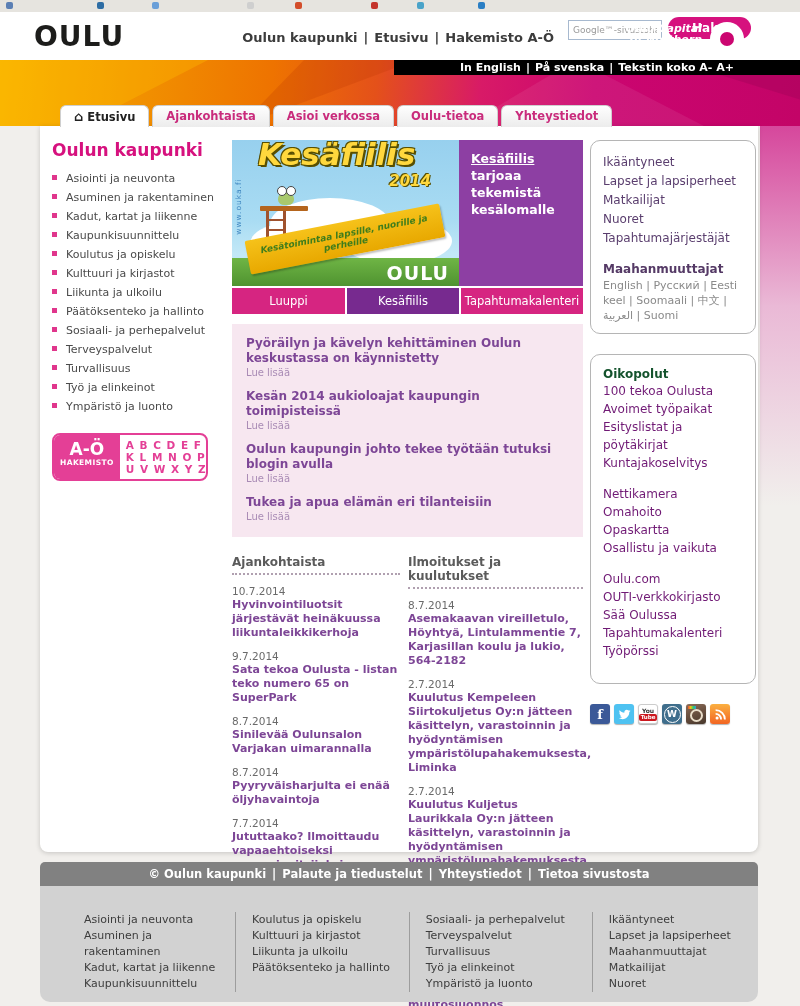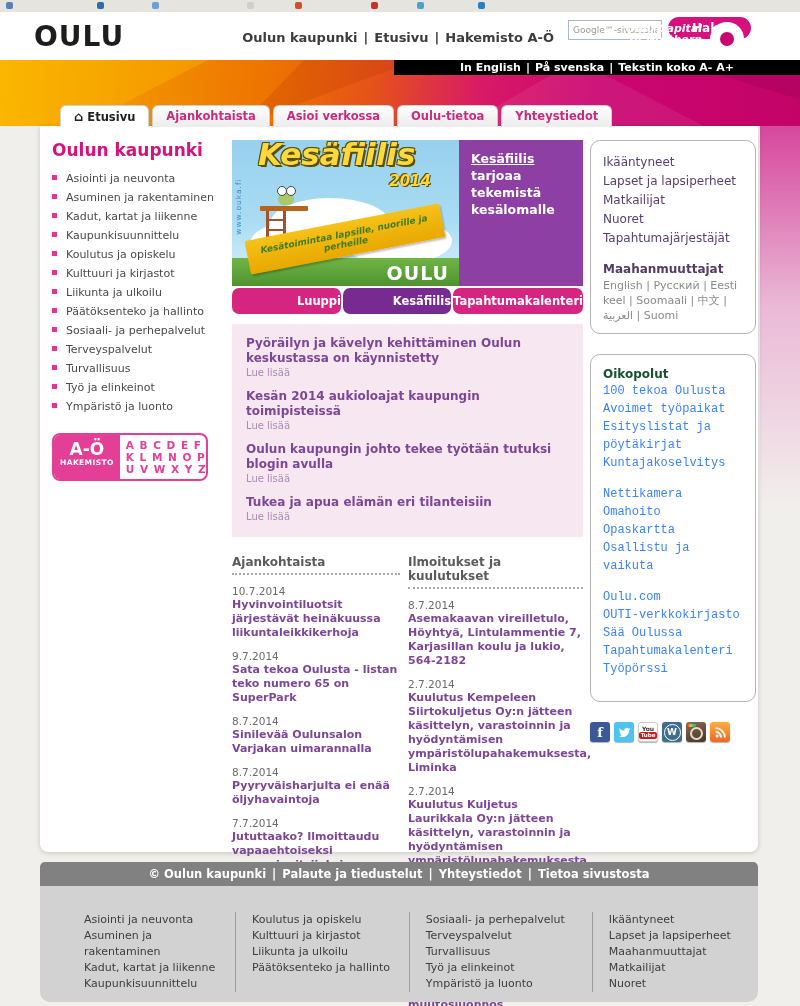--- a/index.html
+++ b/index.html
@@ -100,21 +100,21 @@
     border:1px solid #444;border-radius:50%;}
   .frog::before{left:-1px;} .frog::after{left:8px;}
   .ribbon{position:absolute;left:14px;bottom:30px;width:198px;height:34px;background:linear-gradient(#f6c21a,#e8a800);
     transform:rotate(-11deg);border-radius:2px;box-shadow:1px 2px 2px rgba(0,0,0,.25);
     display:flex;align-items:center;justify-content:center;}
   .ribbon span{font-size:9px;font-weight:bold;font-style:italic;color:#3f7d1c;text-align:center;line-height:10px;padding:0 10px;}
   .hero-brand{position:absolute;right:10px;bottom:2px;font-size:19px;font-weight:bold;color:#fff;letter-spacing:1px;}
   .hero-side{flex:1;background:#8d3fa3;color:#fff;padding:10px 12px;font-size:12.5px;line-height:17px;font-weight:bold;}
   .hero-side a{color:#fff;text-decoration:underline;}
   .hero-tabs{display:flex;gap:2px;margin-top:2px;height:26px;}
-  .htab{color:#fff;font-weight:bold;font-size:11.5px;text-align:right;line-height:26px;white-space:nowrap;border-radius:7px;}
+  .htab{color:#fff;font-weight:normal;font-size:11.5px;text-align:center;line-height:26px;white-space:nowrap;}
   .htab.pink{background:#d62581;} .htab.purple{background:#772a8f;}
   .ht0{width:113px;} .ht1{width:112px;} .ht2{flex:1;}
 
   .highlights{margin-top:10px;background:#f7e7f0;padding:12px 14px 4px;}
   .hl{margin-bottom:11px;}
   .hl-title{color:#7d4696;font-weight:bold;font-size:12px;line-height:15px;}
   .hl-more{color:#a98bb5;font-size:10px;margin-top:1px;}
 
   .cols{display:flex;margin-top:18px;}
   .col{font-size:11px;}
@@ -129,21 +129,21 @@
 
   
   .right-col{position:absolute;left:550px;top:14px;width:166px;}
   .rbox{border:1px solid #b5b5b5;border-radius:10px;background:#fff;padding:12px 12px 10px;margin-bottom:20px;}
   .aud-link{color:#5a3e6e;font-size:12px;line-height:19px;display:block;}
   .aud-sub{color:#553a66;font-weight:bold;font-size:12px;margin-top:14px;}
   .langs{color:#8a8a8a;font-size:11px;line-height:15px;margin-top:2px;}
   .langs span[data-interactable="true"]{color:#8a8a8a;}
   .ql-title{color:#14532d;font-weight:bold;font-size:12px;margin-bottom:1px;}
   .ql-group{margin-bottom:13px;}
-  .ql-link{display:block;color:#3b82f6;font-size:12px;line-height:18px;font-family:Liberation Mono, monospace;}
+  .ql-link{display:block;color:#701a75;font-size:12px;line-height:18px;}
   .social{display:flex;gap:4px;margin-top:4px;}
   .sicon{width:20px;height:20px;border-radius:3px;position:relative;display:flex;align-items:center;justify-content:center;
     box-shadow:0 1px 1px rgba(0,0,0,.3);overflow:hidden;}
   .fb{background:#3b5998;color:#fff;font-weight:bold;font-size:13px;font-family:"DejaVu Serif",serif;}
   .tw{background:#4ec2f1;}
   .yt{background:#fff;flex-direction:column;border:1px solid #ccc;box-sizing:border-box;}
   .yt .you{font-size:6px;color:#333;font-weight:bold;line-height:7px;}
   .yt .tube{font-size:5.5px;color:#fff;background:#cc181e;border-radius:2px;padding:0 2px;line-height:7px;font-weight:bold;}
   .wp{background:#3f6e8c;color:#fff;font-weight:bold;font-size:11px;}
   .wp i{font-style:normal;border:1.5px solid #fff;border-radius:50%;width:15px;height:15px;display:flex;align-items:center;justify-content:center;font-size:9px;}

